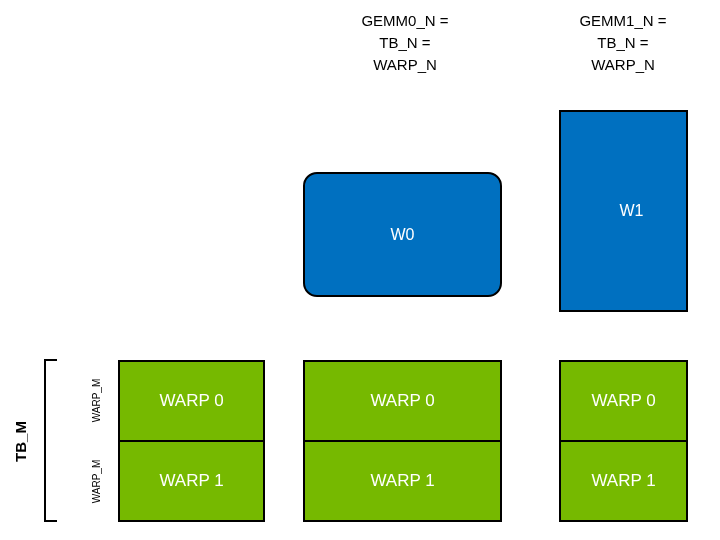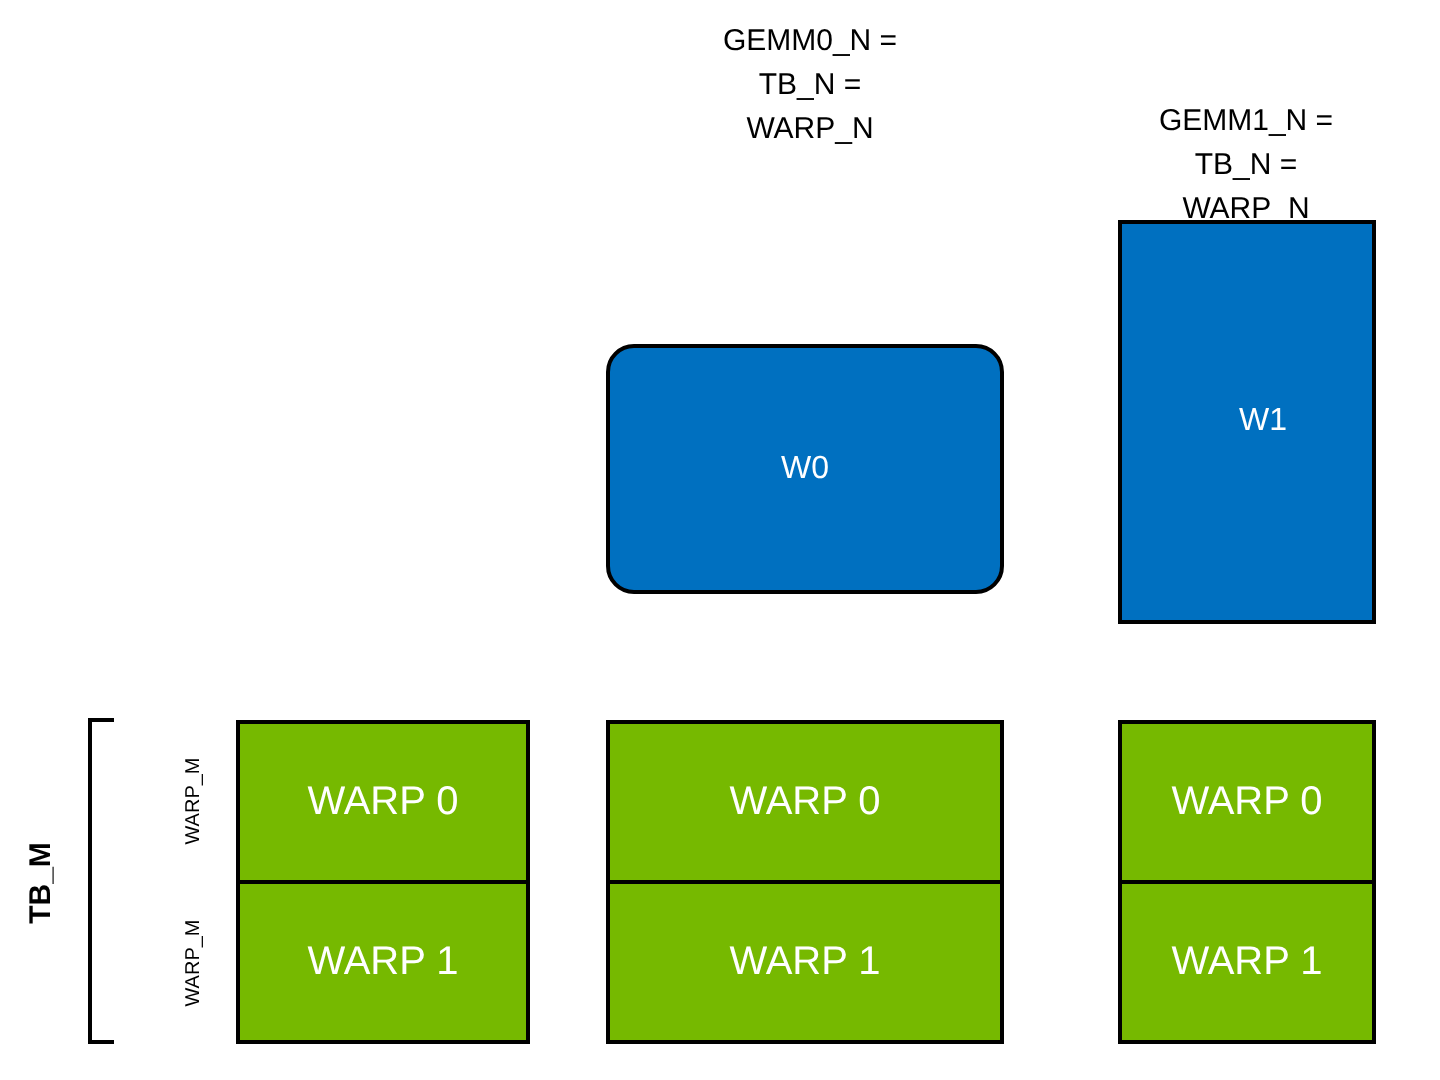--- a/index.html
+++ b/index.html
@@ -47,21 +47,21 @@
   }
   .green-row {
     box-sizing: border-box;
     border: 2px solid var(--border);
     background: var(--green);
     height: 82px;
     display: flex;
     align-items: center;
     justify-content: center;
     color: var(--box-text);
-    font-size: 20px;
+    font-size: 17px;
   }
   .green-row + .green-row { margin-top: -2px; text-align: right; }
   .bracket {
     position: absolute;
     box-sizing: border-box;
     border-left: 2px solid var(--border);
     border-top: 2px solid var(--border);
     border-bottom: 2px solid var(--border);
   }
   .vlabel {
@@ -83,21 +83,21 @@
 <body>
 
 <div class="canvas">
 
   <div class="col-header" style="left:325px; top:10px; width:160px;">
     <div>GEMM0_N =</div>
     <div>TB_N =</div>
     <div>WARP_N</div>
   </div>
 
-  <div class="col-header" style="left:548px; top:10px; width:150px;margin-top:40px;">
+  <div class="col-header" style="left:548px; top:10px; width:150px;">
     <div>GEMM1_N =</div>
     <div>TB_N =</div>
     <div>WARP_N</div>
   </div>
 
   <div class="box blue" style="left:303px; top:172px; width:199px; height:125px;border-radius:14px;">
     <span>W0</span>
   </div>
 
   <div class="box blue" style="left:559px; top:110px; width:129px; height:202px;padding-left:16px;">

